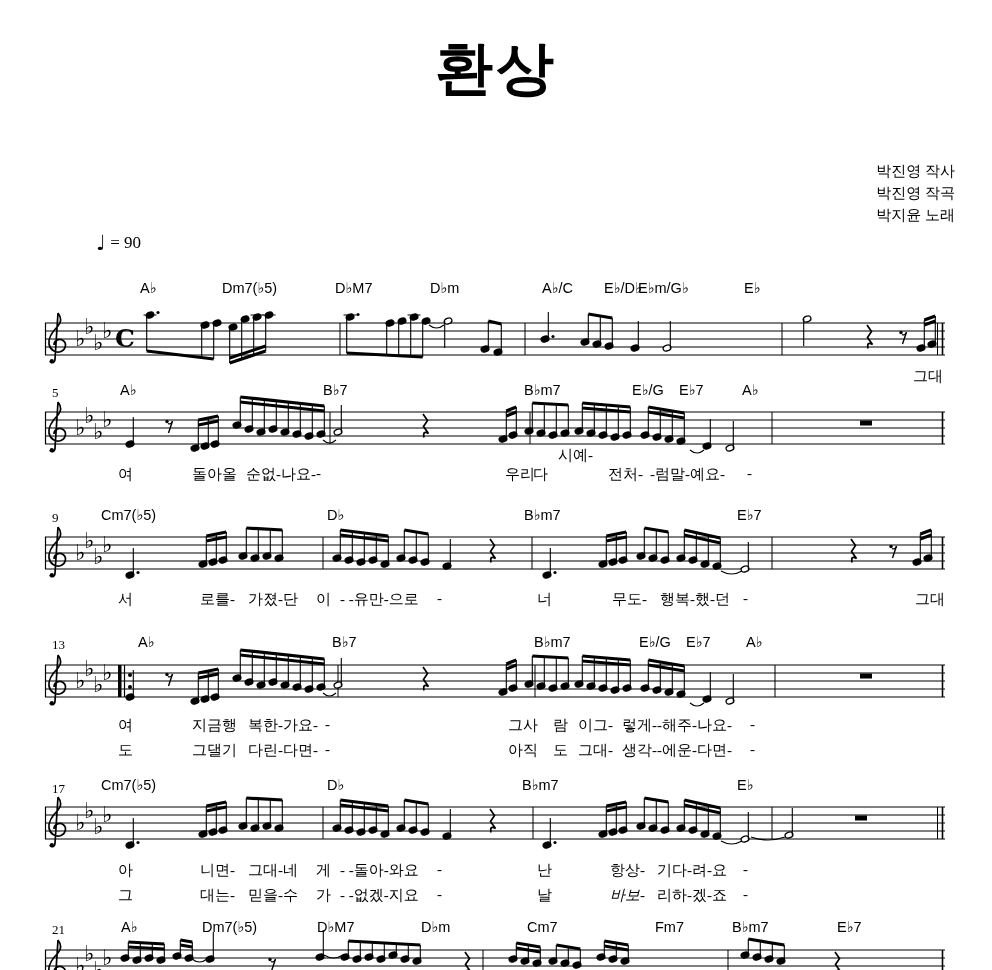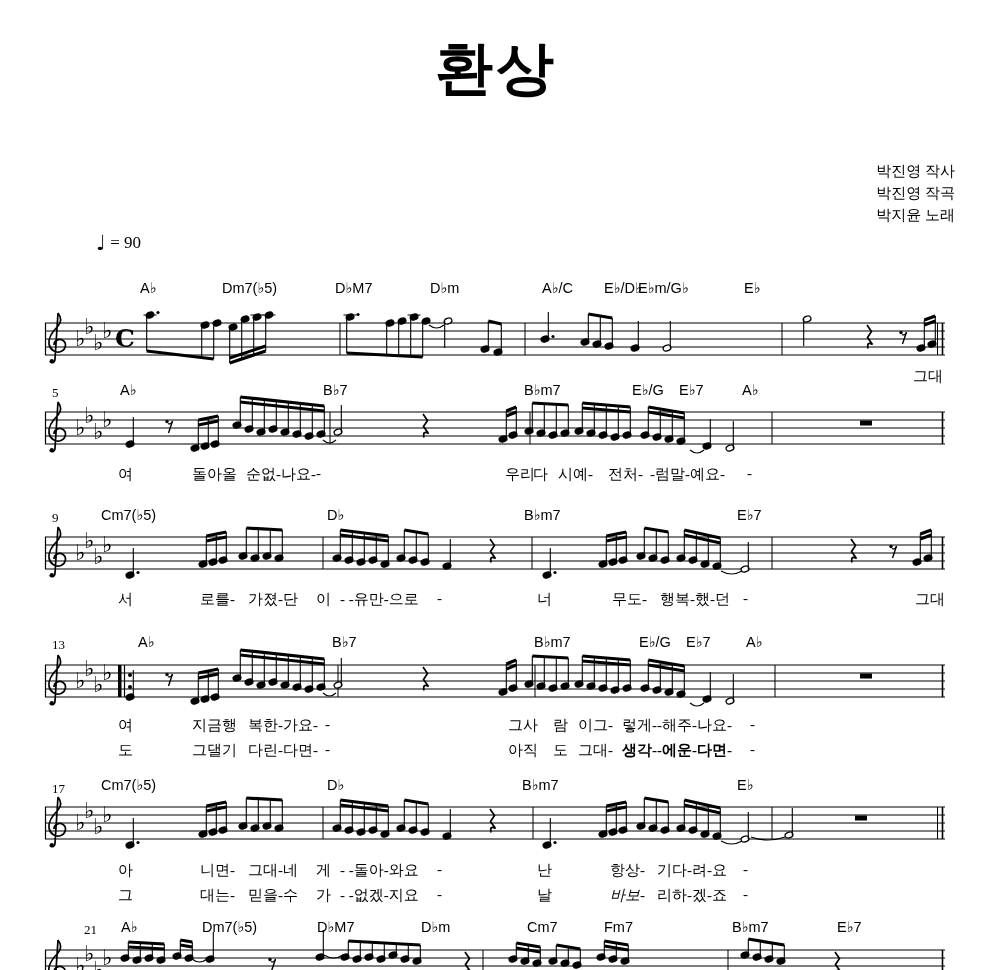--- a/index.html
+++ b/index.html
@@ -139,21 +139,21 @@
     <span class="chord" style="left: 524px; top: 382px;">B♭m7</span>
     <span class="chord" style="left: 632px; top: 382px;">E♭/G</span>
     <span class="chord" style="left: 679px; top: 382px;">E♭7</span>
     <span class="chord" style="left: 742px; top: 382px;">A♭</span>
     <span class="lyric" style="left: 118px; top: 465px;">여</span>
     <span class="lyric" style="left: 192px; top: 465px;">돌아올</span>
     <span class="lyric" style="left: 246px; top: 465px;">순없-나요-</span>
     <span class="lyric" style="left: 316px; top: 465px;">-</span>
     <span class="lyric" style="left: 505px; top: 465px;">우리</span>
     <span class="lyric" style="left: 533px; top: 465px;">다</span>
-    <span class="lyric" style="left: 558px; top: 465px;">시예-</span>
+    <span class="lyric" style="left: 558px; top: 446px;">시예-</span>
     <span class="lyric" style="left: 608px; top: 465px;">전처-</span>
     <span class="lyric" style="left: 650px; top: 465px;">-럼말-예요-</span>
     <span class="lyric" style="left: 747px; top: 465px;">-</span>
     <svg width="900" height="64" viewBox="0 0 900 64" style="top: 404px;">
       <line x1="0" y1="8" x2="900" y2="8" stroke="#000" stroke-width="1"></line>
       <line x1="0" y1="16" x2="900" y2="16" stroke="#000" stroke-width="1"></line>
       <line x1="0" y1="24" x2="900" y2="24" stroke="#000" stroke-width="1"></line>
       <line x1="0" y1="32" x2="900" y2="32" stroke="#000" stroke-width="1"></line>
       <line x1="0" y1="40" x2="900" y2="40" stroke="#000" stroke-width="1"></line>
       <line x1="0.5" y1="8" x2="0.5" y2="40" stroke="#000" stroke-width="1.2"></line>
@@ -387,21 +387,21 @@
     <span class="lyric" style="left: 578px; top: 716px;">이그-</span>
     <span class="lyric" style="left: 622px; top: 716px;">렇게--해주-나요-</span>
     <span class="lyric" style="left: 750px; top: 716px;">-</span>
     <span class="lyric" style="left: 118px; top: 741px;">도</span>
     <span class="lyric" style="left: 192px; top: 741px;">그댈기</span>
     <span class="lyric" style="left: 248px; top: 741px;">다린-다면-</span>
     <span class="lyric" style="left: 325px; top: 741px;">-</span>
     <span class="lyric" style="left: 508px; top: 741px;">아직</span>
     <span class="lyric" style="left: 553px; top: 741px;">도</span>
     <span class="lyric" style="left: 578px; top: 741px;">그대-</span>
-    <span class="lyric" style="left: 622px; top: 741px; font-weight: bold;">생각--에운-다면-</span>
+    <span class="lyric" style="left: 622px; top: 741px;">생각--에운-다면-</span>
     <span class="lyric" style="left: 750px; top: 741px;">-</span>
     <svg width="900" height="64" viewBox="0 0 900 64" style="top: 657px;">
       <line x1="0" y1="8" x2="900" y2="8" stroke="#000" stroke-width="1"></line>
       <line x1="0" y1="16" x2="900" y2="16" stroke="#000" stroke-width="1"></line>
       <line x1="0" y1="24" x2="900" y2="24" stroke="#000" stroke-width="1"></line>
       <line x1="0" y1="32" x2="900" y2="32" stroke="#000" stroke-width="1"></line>
       <line x1="0" y1="40" x2="900" y2="40" stroke="#000" stroke-width="1"></line>
       <line x1="0.5" y1="8" x2="0.5" y2="40" stroke="#000" stroke-width="1.2"></line>
       <line x1="293" y1="8" x2="293" y2="40" stroke="#000" stroke-width="1"></line>
       <line x1="490" y1="8" x2="490" y2="40" stroke="#000" stroke-width="1"></line>
@@ -620,27 +620,27 @@
         <line x1="639.3" y1="6" x2="675.3" y2="14" stroke="#000" stroke-width="3"></line>
         <path d="M676,42 Q686.5,48 697,42" stroke="#000" stroke-width="1.1" fill="none"></path>
         <ellipse cx="700" cy="40" rx="4" ry="2.9" transform="rotate(-20 700 40)" fill="#fff" stroke="#000" stroke-width="1.3"></ellipse>
         <line x1="703.3" y1="40" x2="703.3" y2="13" stroke="#000" stroke-width="1.1"></line>
         <path d="M706,38 Q723,44 740,38" stroke="#000" stroke-width="1.1" fill="none"></path>
         <ellipse cx="744" cy="36" rx="4" ry="2.9" transform="rotate(-20 744 36)" fill="#fff" stroke="#000" stroke-width="1.3"></ellipse>
         <line x1="747.3" y1="36" x2="747.3" y2="9" stroke="#000" stroke-width="1.1"></line>
         <rect x="810" y="16.5" width="12" height="5" fill="#000"></rect>
       </g>
     </svg>
-    <span class="mnum" style="left: 52px; top: 922px; margin-left: 32px;">21</span>
+    <span class="mnum" style="left: 52px; top: 922px;">21</span>
     <span class="chord" style="left: 121px; top: 919px;">A♭</span>
     <span class="chord" style="left: 202px; top: 919px;">Dm7(♭5)</span>
     <span class="chord" style="left: 317px; top: 919px;">D♭M7</span>
     <span class="chord" style="left: 421px; top: 919px;">D♭m</span>
     <span class="chord" style="left: 527px; top: 919px;">Cm7</span>
-    <span class="chord" style="left: 604px; top: 919px;">Fm7</span>
+    <span class="chord" style="left: 655px; top: 919px;">Fm7</span>
     <span class="chord" style="left: 732px; top: 919px;">B♭m7</span>
     <span class="chord" style="left: 837px; top: 919px;">E♭7</span>
     <svg width="900" height="64" viewBox="0 0 900 64" style="top: 942px;">
       <line x1="0" y1="8" x2="900" y2="8" stroke="#000" stroke-width="1"></line>
       <line x1="0" y1="16" x2="900" y2="16" stroke="#000" stroke-width="1"></line>
       <line x1="0" y1="24" x2="900" y2="24" stroke="#000" stroke-width="1"></line>
       <line x1="0" y1="32" x2="900" y2="32" stroke="#000" stroke-width="1"></line>
       <line x1="0" y1="40" x2="900" y2="40" stroke="#000" stroke-width="1"></line>
       <line x1="0.5" y1="8" x2="0.5" y2="40" stroke="#000" stroke-width="1.2"></line>
       <line x1="438" y1="8" x2="438" y2="40" stroke="#000" stroke-width="1"></line>

